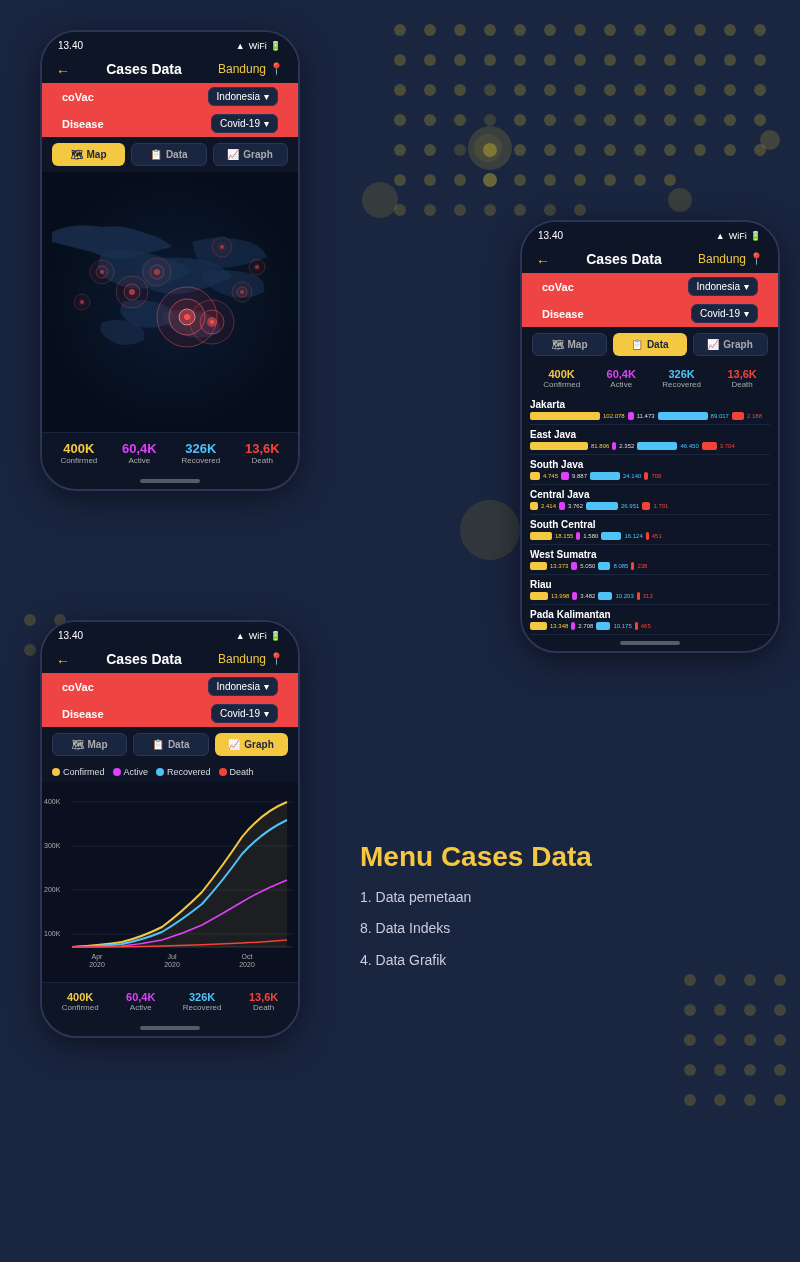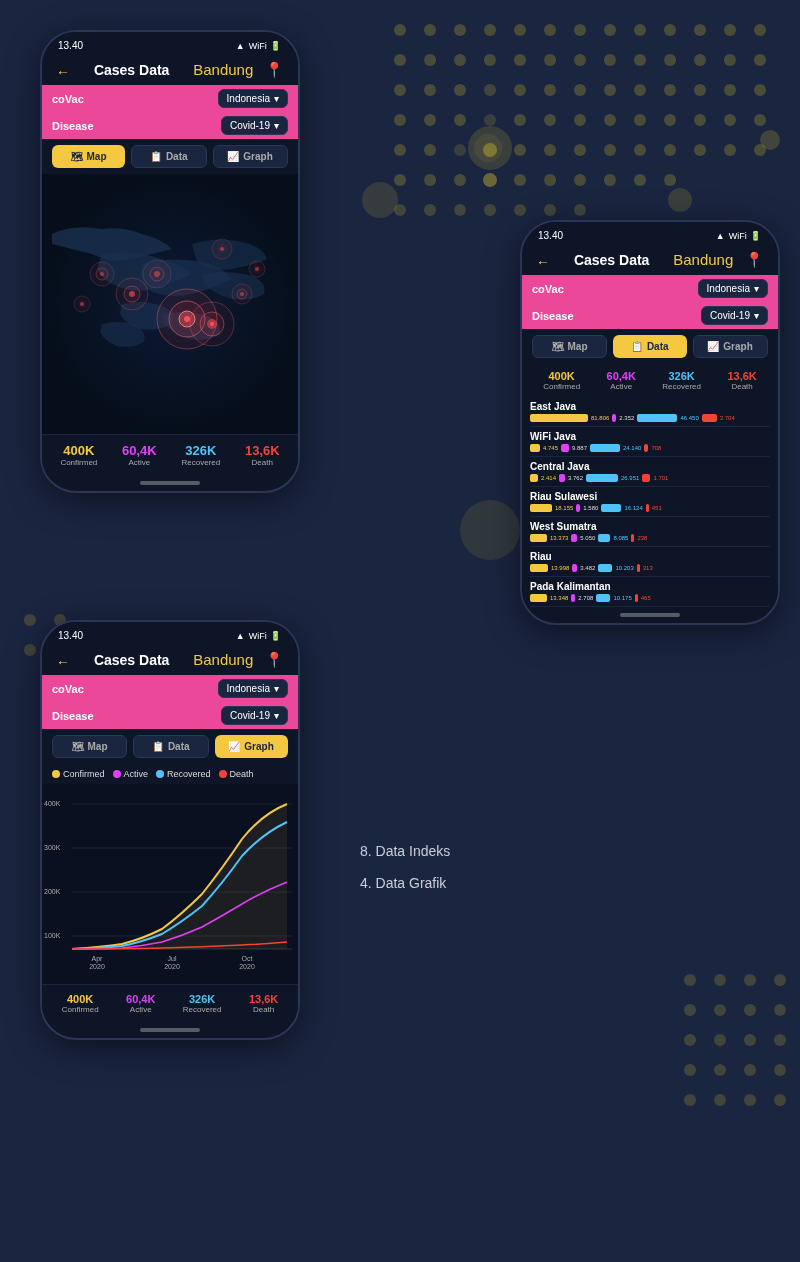--- a/index.html
+++ b/index.html
@@ -52,30 +52,30 @@
       display: flex;
       justify-content: space-between;
       align-items: center;
       padding: 6px 14px;
       background: #0d1527;
     }
 
     .back-arrow { color: #f5c842; font-size: 14px; }
     .nav-title { color: #fff; font-size: 14px; font-weight: bold; }
     .location-badge {
-      display: flex; align-items: flex-start; gap: 12px;
-      color: #f5c842; font-size: 15px;
+      display: flex; align-items: flex-end; gap: 3px;
+      color: #f5c842; font-size: 12px;
     }
 
     .filter-row {
       display: flex;
       justify-content: space-between;
       align-items: center;
-      padding: 4px 10px;
-      background: #ec4899;
+      padding: 4px 20px;
+      background: #ef4444;
     }
 
     .filter-label { color: #fff; font-size: 11px; font-weight: bold; }
     .filter-dropdown {
       background: #1a2540;
       border: 1px solid #2a3558;
       border-radius: 6px;
       color: #fff;
       font-size: 10px;
       padding: 3px 8px;
@@ -523,35 +523,48 @@
         <div class="stat-num recovered" style="font-size:11px;">326K</div>
         <div class="stat-label">Recovered</div>
       </div>
       <div class="stat-item">
         <div class="stat-num death" style="font-size:11px;">13,6K</div>
         <div class="stat-label">Death</div>
       </div>
     </div>
 
     <div class="region-list" id="region-list-container">
+    <div class="region-item">
+      <div class="region-name">Jakarta</div>
+      <div class="region-bars">
+        <span class="bar bar-yellow" style="width:70px;"></span>
+        <span class="bar-num" style="font-size:6px;color:#f5c842;">102.078</span>
+        <span class="bar bar-pink" style="width:6px;"></span>
+        <span class="bar-num" style="font-size:6px;color:#ddd;">11.473</span>
+        <span class="bar bar-blue" style="width:50px;"></span>
+        <span class="bar-num" style="font-size:6px;color:#4fc3f7;">89.017</span>
+        <span class="bar bar-red" style="width:12px;"></span>
+        <span class="bar-num" style="font-size:6px;color:#f44336;">2.188</span>
+      </div>
+    </div>
         <div class="region-item">
       <div class="region-name">East Java</div>
       <div class="region-bars">
         <span class="bar bar-yellow" style="width:58px;"></span>
         <span class="bar-num" style="font-size:6px;color:#f5c842;">81.806</span>
         <span class="bar bar-pink" style="width:4px;"></span>
         <span class="bar-num" style="font-size:6px;color:#ddd;">2.352</span>
         <span class="bar bar-blue" style="width:40px;"></span>
         <span class="bar-num" style="font-size:6px;color:#4fc3f7;">46.450</span>
         <span class="bar bar-red" style="width:15px;"></span>
         <span class="bar-num" style="font-size:6px;color:#f44336;">3.704</span>
       </div>
     </div>
         <div class="region-item">
-      <div class="region-name">WiFi Java</div>
+      <div class="region-name">South Java</div>
       <div class="region-bars">
         <span class="bar bar-yellow" style="width:10px;"></span>
         <span class="bar-num" style="font-size:6px;color:#f5c842;">4.745</span>
         <span class="bar bar-pink" style="width:8px;"></span>
         <span class="bar-num" style="font-size:6px;color:#ddd;">9.887</span>
         <span class="bar bar-blue" style="width:30px;"></span>
         <span class="bar-num" style="font-size:6px;color:#4fc3f7;">24.140</span>
         <span class="bar bar-red" style="width:4px;"></span>
         <span class="bar-num" style="font-size:6px;color:#f44336;">708</span>
       </div>
@@ -563,21 +576,21 @@
         <span class="bar-num" style="font-size:6px;color:#f5c842;">2.414</span>
         <span class="bar bar-pink" style="width:6px;"></span>
         <span class="bar-num" style="font-size:6px;color:#ddd;">3.762</span>
         <span class="bar bar-blue" style="width:32px;"></span>
         <span class="bar-num" style="font-size:6px;color:#4fc3f7;">26.951</span>
         <span class="bar bar-red" style="width:8px;"></span>
         <span class="bar-num" style="font-size:6px;color:#f44336;">1.701</span>
       </div>
     </div>
         <div class="region-item">
-      <div class="region-name">Riau Sulawesi</div>
+      <div class="region-name">South Central</div>
       <div class="region-bars">
         <span class="bar bar-yellow" style="width:22px;"></span>
         <span class="bar-num" style="font-size:6px;color:#f5c842;">18.155</span>
         <span class="bar bar-pink" style="width:4px;"></span>
         <span class="bar-num" style="font-size:6px;color:#ddd;">1.580</span>
         <span class="bar bar-blue" style="width:20px;"></span>
         <span class="bar-num" style="font-size:6px;color:#4fc3f7;">16.124</span>
         <span class="bar bar-red" style="width:3px;"></span>
         <span class="bar-num" style="font-size:6px;color:#f44336;">451</span>
       </div>
@@ -744,19 +757,21 @@
       </div>
       <div class="stat-item">
         <div class="stat-num death" style="font-size:11px;">13,6K</div>
         <div class="stat-label">Death</div>
       </div>
     </div>
     <div class="home-indicator"></div>
   </div>
 
   <div class="text-section" style="position:absolute; left:360px; top:840px; width:390px;">
+    <h2 class="section-title">Menu Cases Data</h2>
     <div class="section-body">
+      <p>1.  Data pemetaan</p>
       <p>8. Data Indeks</p>
       <p>4. Data Grafik</p>
     </div>
   </div>
 
 </div>
 
 </body></html>

